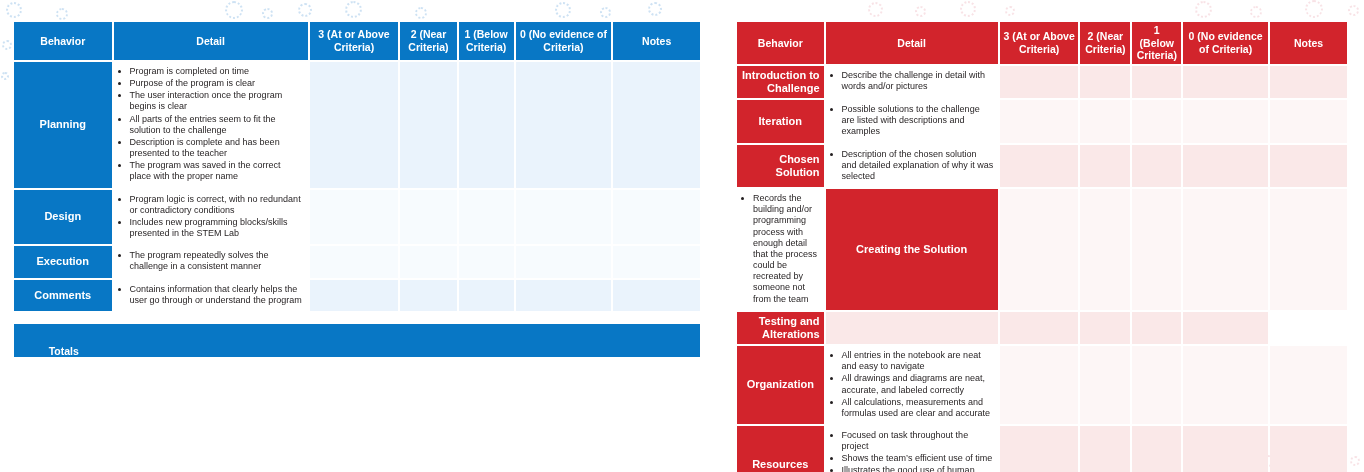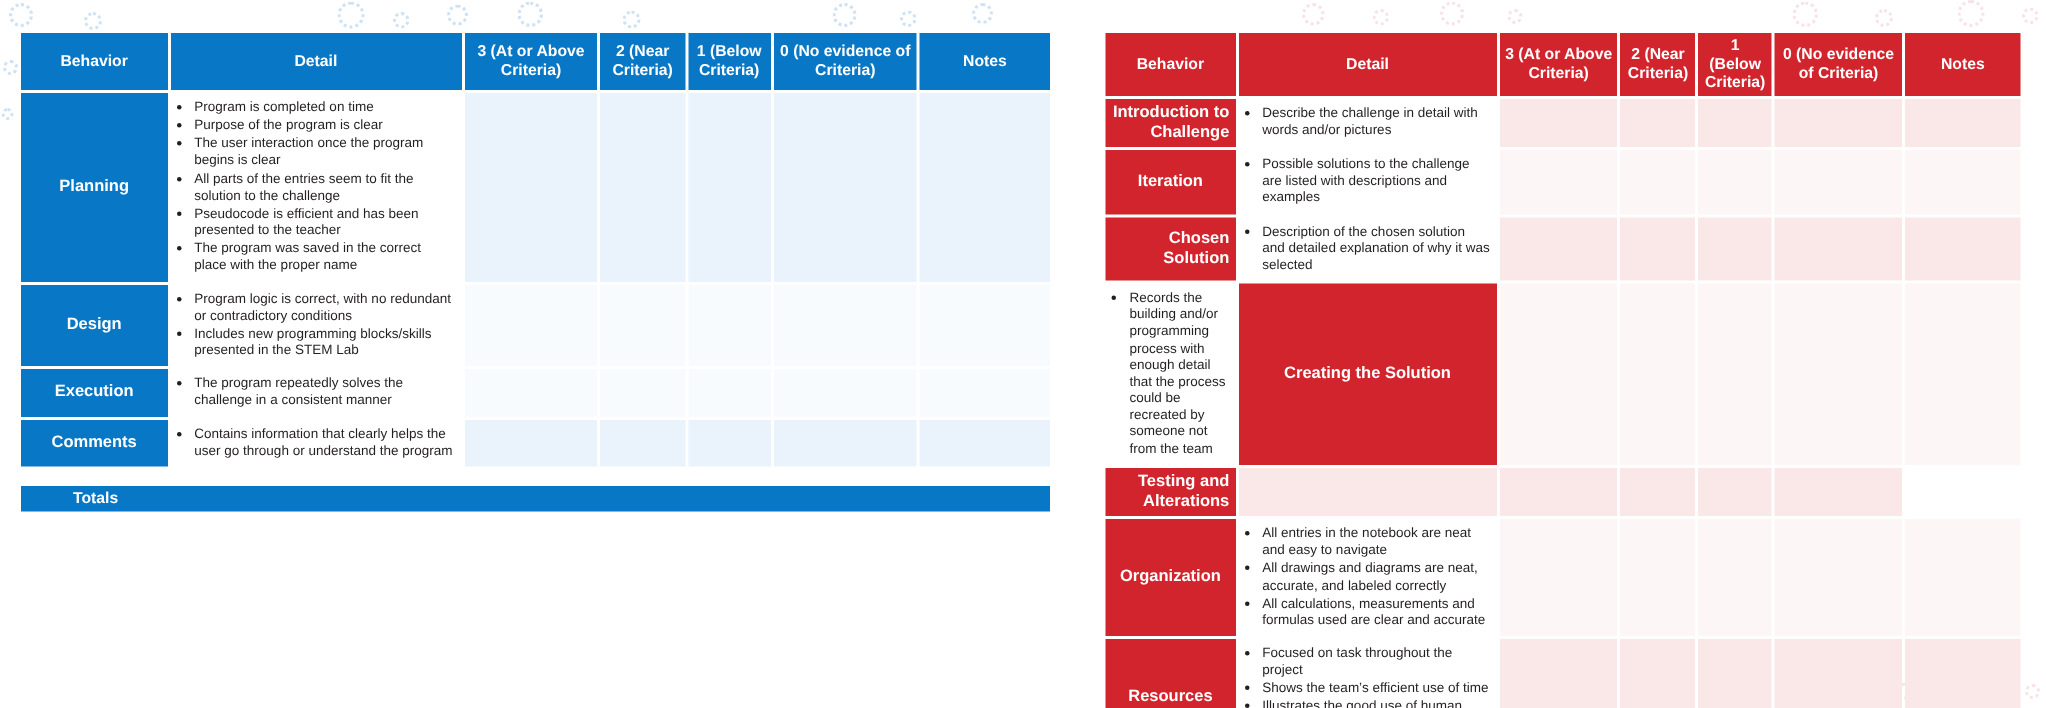--- a/index.html
+++ b/index.html
@@ -42,21 +42,21 @@
   .dcell li {
     font-size:9px; line-height:1.24; color:#231f20;
     margin:0 0 1px 0;
   }
   .scell { min-height:14px; }
   .row.alt-a .scell { background:var(--tint-a); }
   .row.alt-b .scell { background:var(--tint-b); }
 
   
   .totals-bar {
-    background:var(--solid); height:17px; display:flex; align-items:center;margin-top:13px;
+    background:var(--solid); height:33px; display:flex; align-items:flex-end;margin-top:13px;
   }
   .totals-bar .totals-label {
     display:inline-block; width:14.5%; text-align:center;
     color:#ffffff; font-weight:bold; font-size:10.5px;
   }
 
   
   .decor {
     position:absolute; border-radius:50%; pointer-events:none;
     box-sizing:border-box;
@@ -121,21 +121,21 @@
     </div>
 
     <div class="row alt-a">
       <div class="cell bcell">Planning</div>
       <div class="cell dcell">
         <ul>
           <li>Program is completed on time</li>
           <li>Purpose of the program is clear</li>
           <li>The user interaction once the program begins is clear</li>
           <li>All parts of the entries seem to fit the solution to the challenge</li>
-          <li>Pseudocode is efficient and has been presented to the teacher</li>
+          <li>Description is complete and has been presented to the teacher</li>
           <li>The program was saved in the correct place with the proper name</li>
         </ul>
       </div>
       <div class="cell scell"></div>
       <div class="cell scell"></div>
       <div class="cell scell"></div>
       <div class="cell scell"></div>
       <div class="cell scell"></div>
     </div>
 

